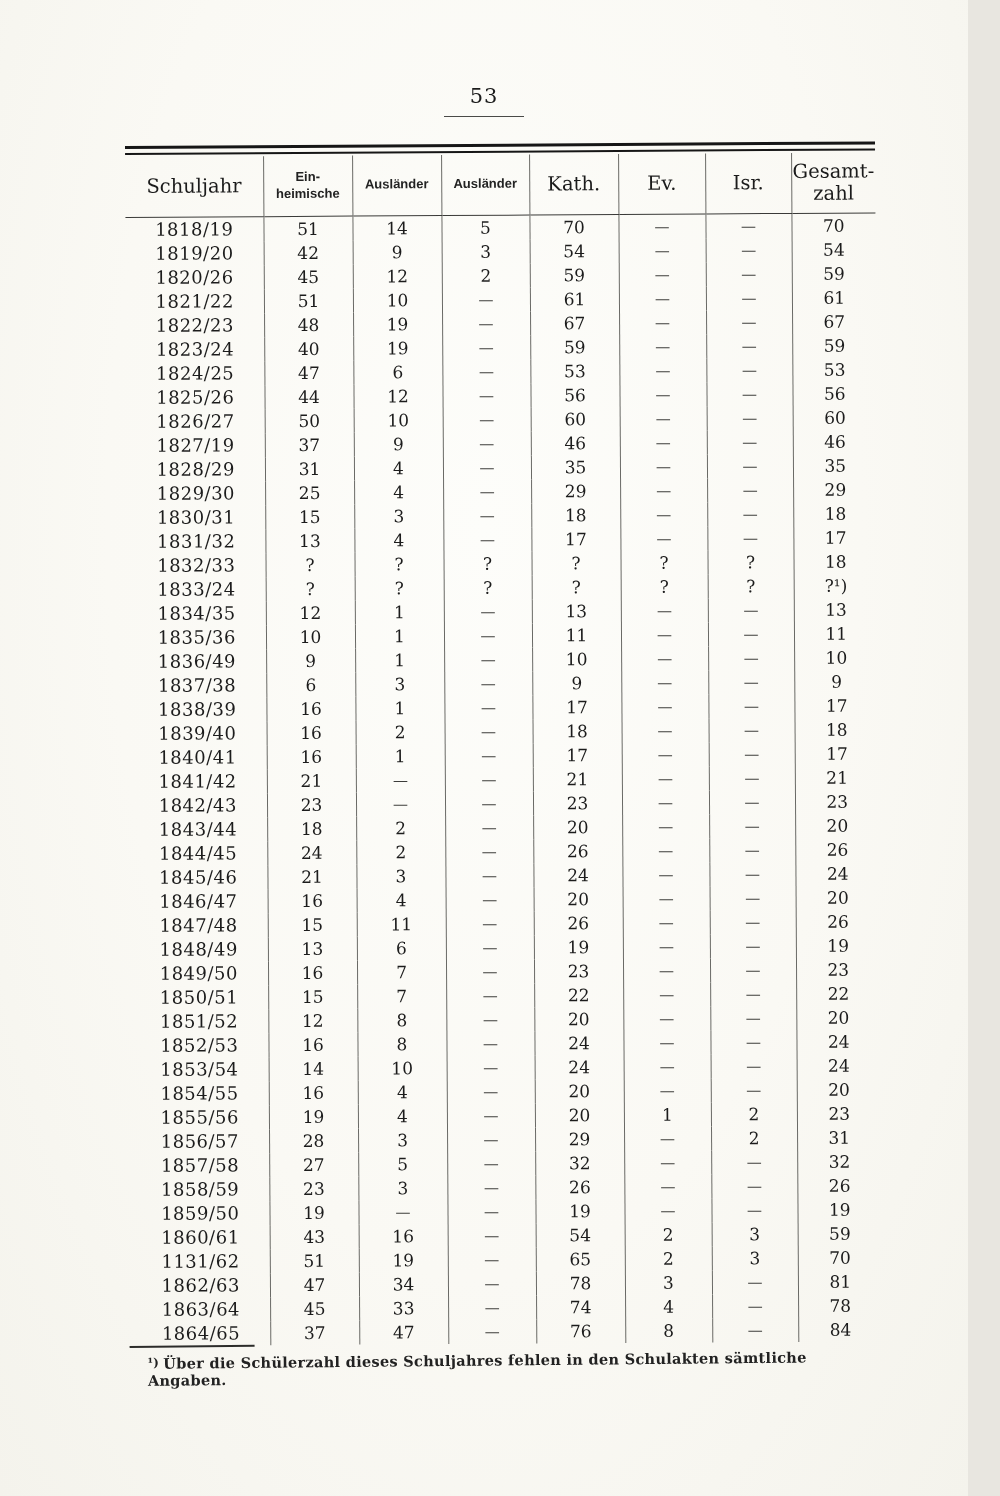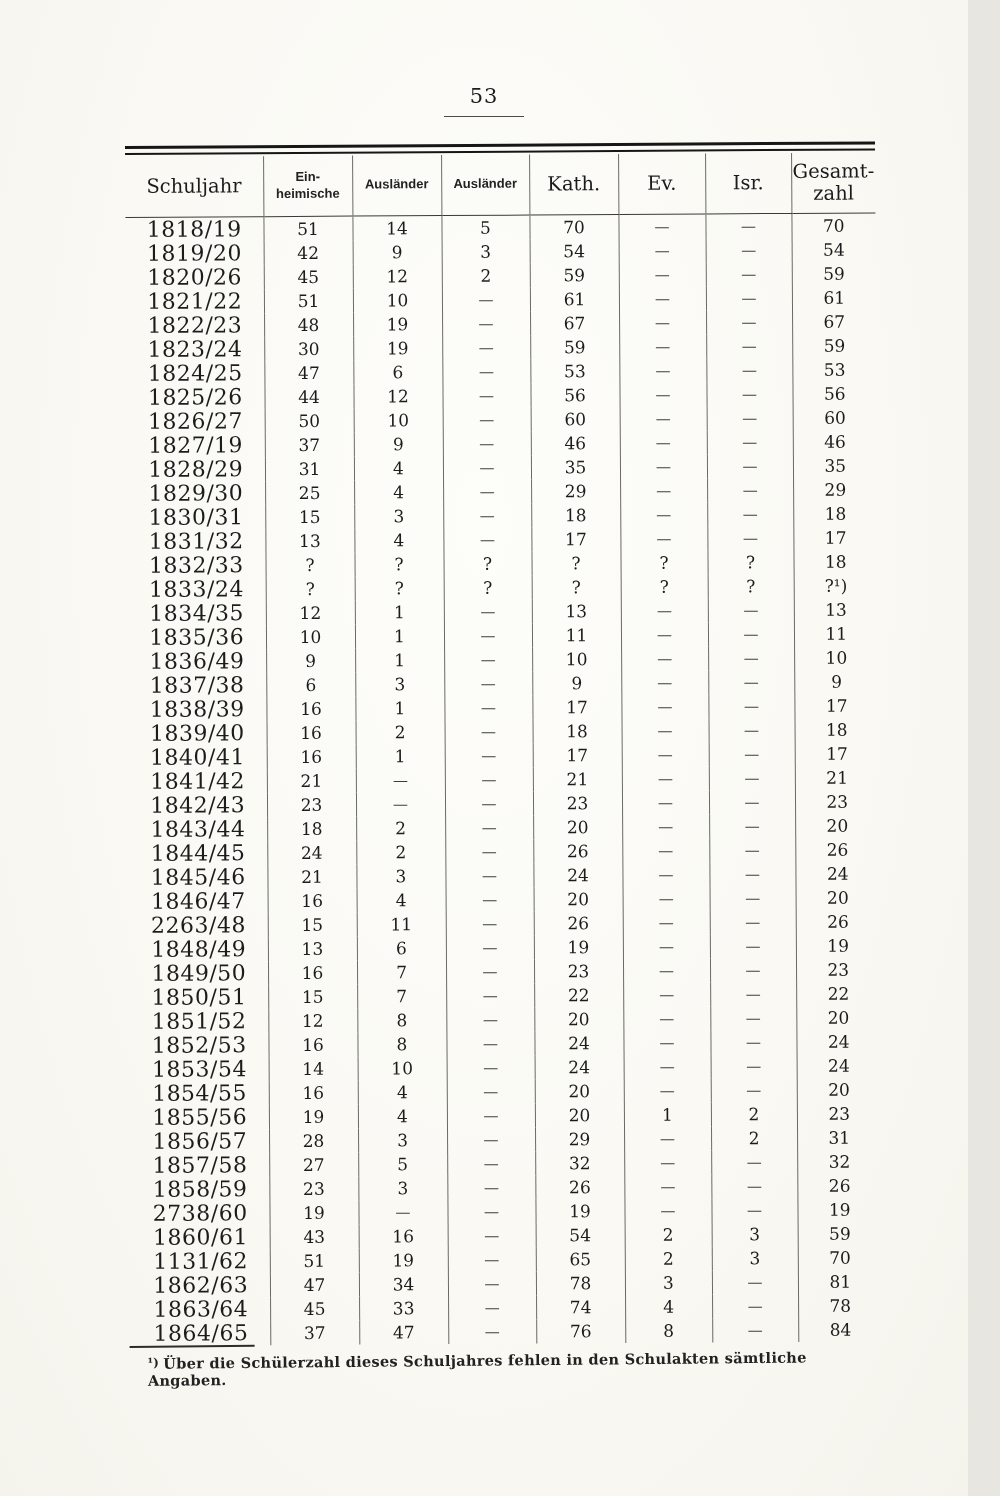--- a/index.html
+++ b/index.html
@@ -69,21 +69,21 @@
   tbody tr{ height:24px; }
   td{
     height:24px;
     line-height:24px;
     text-align:center;
     font-size:17px;
     color:#1c1c1c;
     white-space:nowrap;
     overflow:hidden;
   }
-  td.year{ font-size:22px; letter-spacing:0.5px; }
+  td.year{ font-size:18px; letter-spacing:0.5px; }
   td.dash{ color:#3c3c3a; font-size:15px; }
   tbody{ }
   
   .footnote{
     position:absolute; left:130px; top:1346px; width:730px;
     transform:rotate(-0.55deg);
     transform-origin:0 100%;
   }
   .fn-rule{
     width:125px;
@@ -201,21 +201,21 @@
             <td>48</td>
             <td>19</td>
             <td class="dash">—</td>
             <td>67</td>
             <td class="dash">—</td>
             <td class="dash">—</td>
             <td>67</td>
           </tr>
           <tr>
             <td class="year">1823/24</td>
-            <td>30</td>
+            <td>40</td>
             <td>19</td>
             <td class="dash">—</td>
             <td>59</td>
             <td class="dash">—</td>
             <td class="dash">—</td>
             <td>59</td>
           </tr>
           <tr>
             <td class="year">1824/25</td>
             <td>47</td>
@@ -440,21 +440,21 @@
             <td class="year">1846/47</td>
             <td>16</td>
             <td>4</td>
             <td class="dash">—</td>
             <td>20</td>
             <td class="dash">—</td>
             <td class="dash">—</td>
             <td>20</td>
           </tr>
           <tr>
-            <td class="year">2263/48</td>
+            <td class="year">1847/48</td>
             <td>15</td>
             <td>11</td>
             <td class="dash">—</td>
             <td>26</td>
             <td class="dash">—</td>
             <td class="dash">—</td>
             <td>26</td>
           </tr>
           <tr>
             <td class="year">1848/49</td>
@@ -560,21 +560,21 @@
             <td class="year">1858/59</td>
             <td>23</td>
             <td>3</td>
             <td class="dash">—</td>
             <td>26</td>
             <td class="dash">—</td>
             <td class="dash">—</td>
             <td>26</td>
           </tr>
           <tr>
-            <td class="year">2738/60</td>
+            <td class="year">1859/50</td>
             <td>19</td>
             <td class="dash">—</td>
             <td class="dash">—</td>
             <td>19</td>
             <td class="dash">—</td>
             <td class="dash">—</td>
             <td>19</td>
           </tr>
           <tr>
             <td class="year">1860/61</td>

